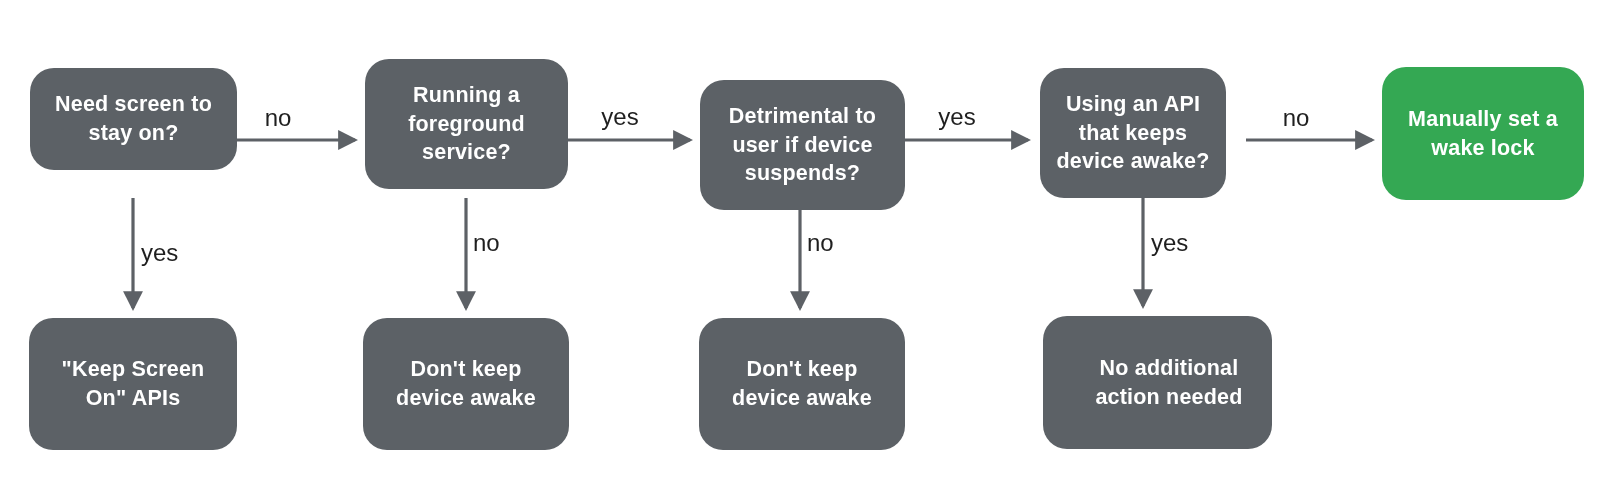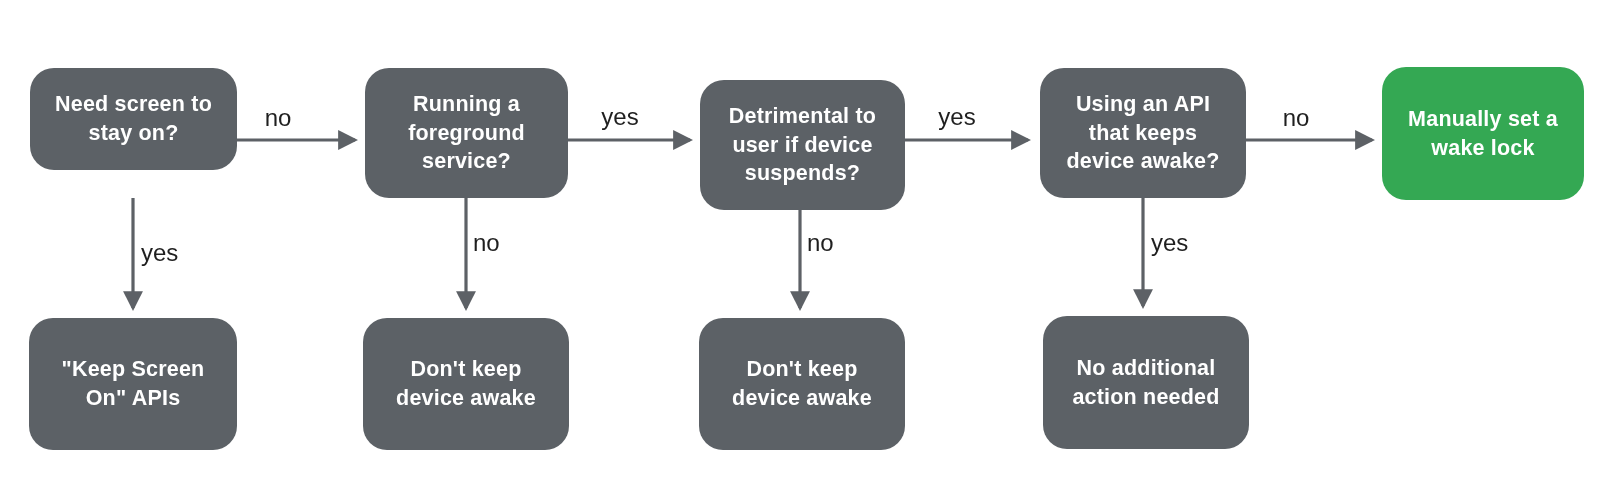--- a/index.html
+++ b/index.html
@@ -56,28 +56,28 @@
   }
   .edge-label.center {
     transform: translate(-50%, -50%);
   }
   .edge-label.side {
     transform: translateY(-50%);
   }
 
   
   #n-q-screen      { left: 30px;   top: 68px;  width: 207px; height: 102px; }
-  #n-q-fgs         { left: 365px;  top: 68px;  width: 203px; height: 130px; }
+  #n-q-fgs         { left: 365px;  top: 59px;  width: 203px; height: 130px; }
   #n-q-detrimental { left: 700px;  top: 68px;  width: 205px; height: 130px; margin-top: 12px; }
-  #n-q-api         { left: 1040px; top: 68px;  width: 206px; height: 130px; }
+  #n-q-api         { left: 1040px; top: 68px;  width: 186px; height: 130px; }
   #n-end-wakelock  { left: 1382px; top: 67px;  width: 202px; height: 133px; }
   #n-end-keepscreen{ left: 29px;   top: 318px; width: 208px; height: 132px; }
   #n-end-dont1     { left: 363px;  top: 318px; width: 206px; height: 132px; }
   #n-end-dont2     { left: 699px;  top: 318px; width: 206px; height: 132px; }
-  #n-end-noaction  { left: 1043px; top: 316px; width: 206px; height: 133px; }
+  #n-end-noaction  { left: 1043px; top: 316px; width: 206px; height: 133px; padding-left: 23px; }
 
   
   #l-screen-no       { left: 278px;  top: 118px; }
   #l-fgs-yes         { left: 620px;  top: 117px; }
   #l-detrimental-yes { left: 957px;  top: 117px; }
   #l-api-no          { left: 1296px; top: 118px; }
   #l-screen-yes      { left: 141px;  top: 253px; }
   #l-fgs-no          { left: 473px;  top: 243px; }
   #l-detrimental-no  { left: 807px;  top: 243px; }
   #l-api-yes         { left: 1151px; top: 243px; }

